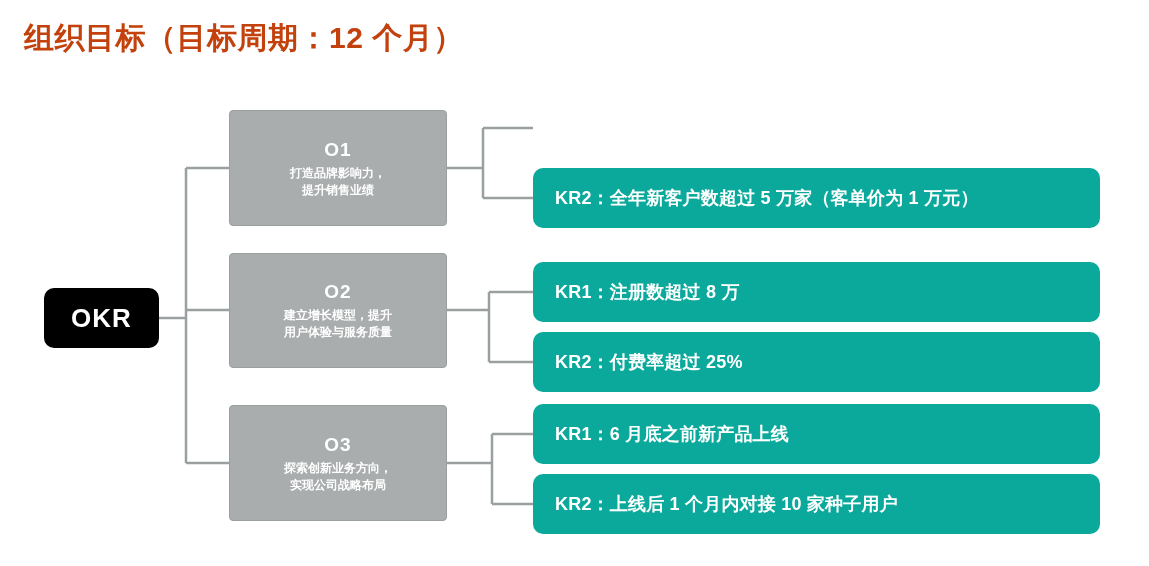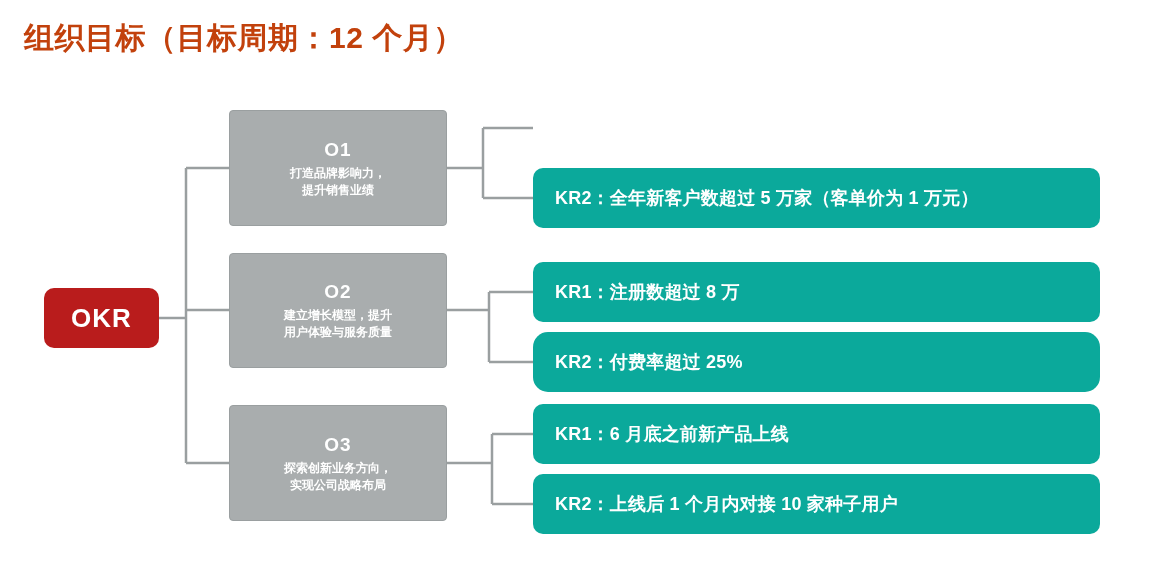--- a/index.html
+++ b/index.html
@@ -39,21 +39,21 @@
     height: 566px;
     pointer-events: none;
   }
   
   #okr-node {
     position: absolute;
     left: 44px;
     top: 288px;
     width: 115px;
     height: 60px;
-    background: #b91c1c;
+    background: #000000;
     border-radius: 10px;
     display: flex;
     align-items: center;
     justify-content: center;
     color: #ffffff;
     font-size: 26px;
     font-weight: bold;
     letter-spacing: 1px;
   }
   
@@ -103,21 +103,21 @@
     color: #ffffff;
     font-size: 18px;
     font-weight: bold;
     padding-left: 22px;
     letter-spacing: 0.2px;
     white-space: nowrap;
   }
   #kr-0-0 { top: 98px; }
   #kr-0-1 { top: 168px; }
   #kr-1-0 { top: 262px; }
-  #kr-1-1 { top: 332px; border-radius: 15px; }
+  #kr-1-1 { top: 332px; }
   #kr-2-0 { top: 404px; }
   #kr-2-1 { top: 474px; }
 </style>
 </head>
 <body>
 
 <div id="canvas">
 
   <div id="page-title">组织目标（目标周期：12 个月）</div>
 

